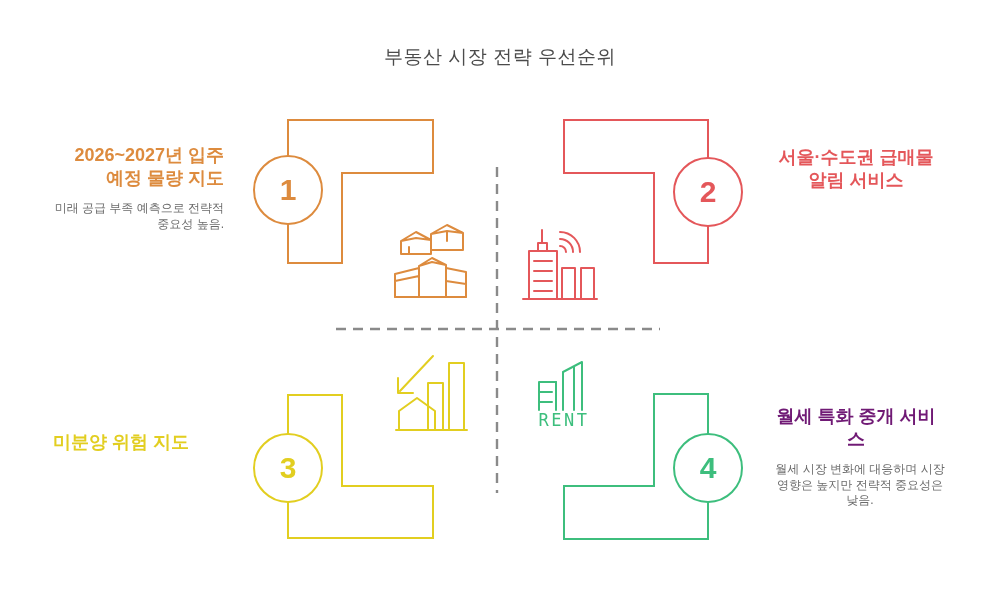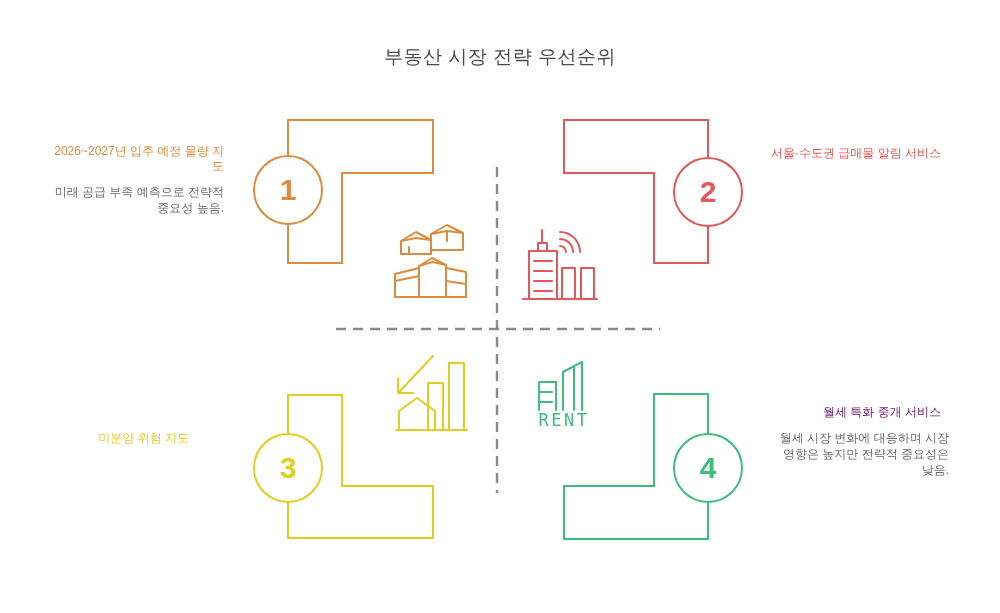--- a/index.html
+++ b/index.html
@@ -6,26 +6,26 @@
   .canvas{
     position:relative;width:1000px;height:613px;background:#ffffff;overflow:hidden;
     font-family:"Liberation Sans","DejaVu Sans",sans-serif;
   }
   .page-title{
     position:absolute;top:44px;left:0;width:1000px;text-align:center;
     font-size:19px;font-weight:400;color:#4b4b4b;letter-spacing:0.5px;
   }
   .diagram-svg{position:absolute;top:0;left:0;}
   .q{position:absolute;width:190px;}
-  .q .qtitle{font-size:12px;font-weight:normal;line-height:1.27;word-break:break-all;}
+  .q .qtitle{font-size:18px;font-weight:bold;line-height:1.27;word-break:break-all;}
   .q .qdesc{font-size:12px;line-height:1.32;color:#6b6b6b;margin-top:11px;word-break:break-all;}
   .q-right{text-align:right;}
   .q-right .qtitle{width:170px;margin-left:auto;}
   .q-right .qdesc{width:178px;margin-left:auto;}
-  .q-left{text-align:right;}
+  .q-left{text-align:center;}
   .q-left .qtitle{width:170px;}
   .q-left .qdesc{width:178px;}
   .q1 .qtitle{color:#DD8B3E;}
   .q2 .qtitle{color:#E4575A;}
   .q3 .qtitle{color:#E2CE20;}
   .q4 .qtitle{color:#701a75;}
   .badge-num{font-size:30px;font-weight:bold;}
   .rent-label{font-family:"DejaVu Sans Mono","Liberation Mono",monospace;font-size:17px;letter-spacing:2.5px;}
 </style>
 </head>

